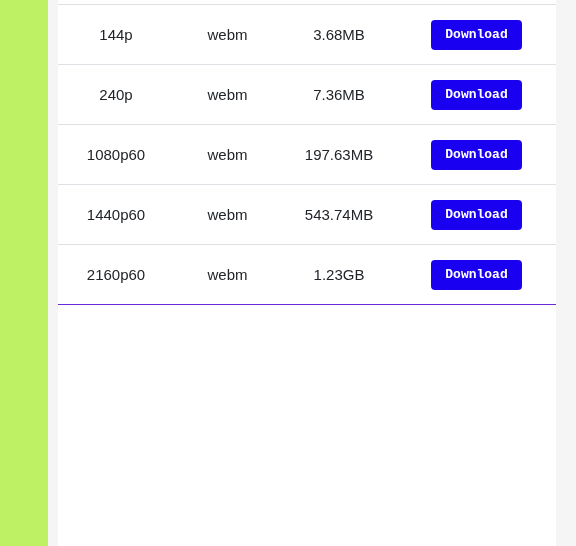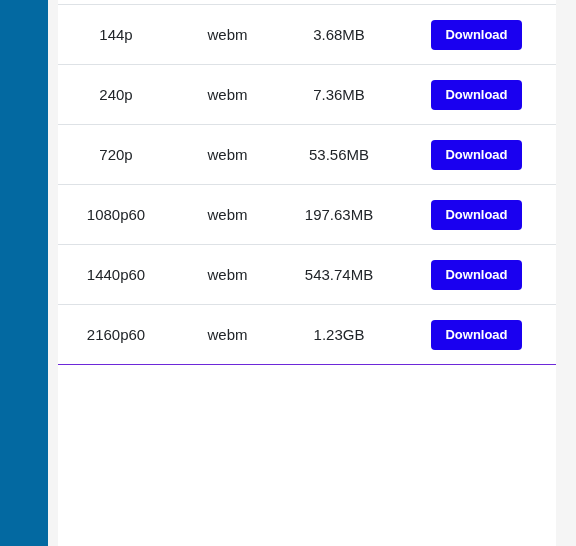--- a/index.html
+++ b/index.html
@@ -14,21 +14,21 @@
     background: #ffffff;
     font-family: "Liberation Sans", sans-serif;
     -webkit-font-smoothing: antialiased;
   }
 
   
   .page {
     position: relative;
     width: 488px;
     height: 546px;
-    background: #0369a1;
+    background: #bef264;
   }
 
   
   .gutter {
     position: absolute;
     top: 0;
     bottom: 0;
     background: #f5f5f5;
   }
   .gutter-left  { left: 48px;  width: 10px; }
@@ -78,21 +78,21 @@
   .col-size    { width: 116px; }
   .col-action  { width: 159px; }
 
   .download-btn {
     display: inline-block;
     box-sizing: border-box;
     min-width: 87px;
     padding: 7px 14px;
     background: #1a00f0;
     color: #ffffff;
-    font-family: Liberation Sans, sans-serif;
+    font-family: Liberation Mono, monospace;
     font-size: 13px;
     font-weight: 700;
     line-height: 16px;
     text-align: center;
     text-decoration: none;
     border: none;
     border-radius: 4px;
     cursor: pointer;
   }
 </style>
@@ -119,26 +119,20 @@
             <td>3.68MB</td>
             <td><button class="download-btn" type="button">Download</button></td>
           </tr>
           <tr>
             <td>240p</td>
             <td>webm</td>
             <td>7.36MB</td>
             <td><button class="download-btn" type="button">Download</button></td>
           </tr>
           <tr>
-            <td>720p</td>
-            <td>webm</td>
-            <td>53.56MB</td>
-            <td><button class="download-btn" type="button">Download</button></td>
-          </tr>
-          <tr>
             <td>1080p60</td>
             <td>webm</td>
             <td>197.63MB</td>
             <td><button class="download-btn" type="button">Download</button></td>
           </tr>
           <tr>
             <td>1440p60</td>
             <td>webm</td>
             <td>543.74MB</td>
             <td><button class="download-btn" type="button">Download</button></td>

